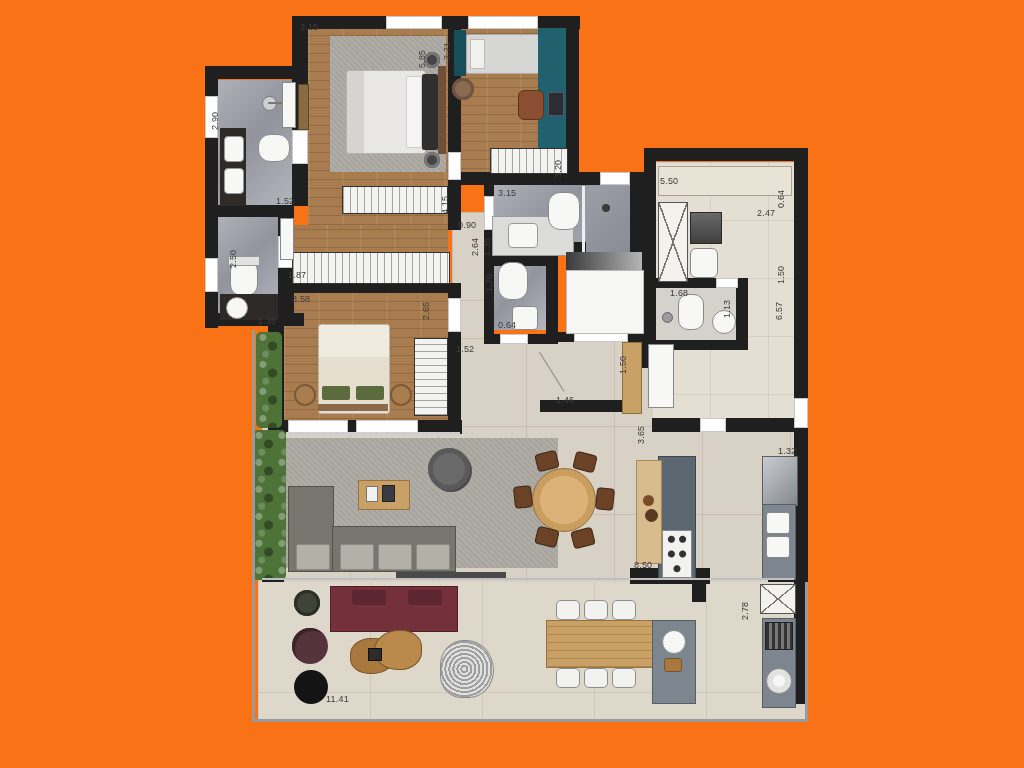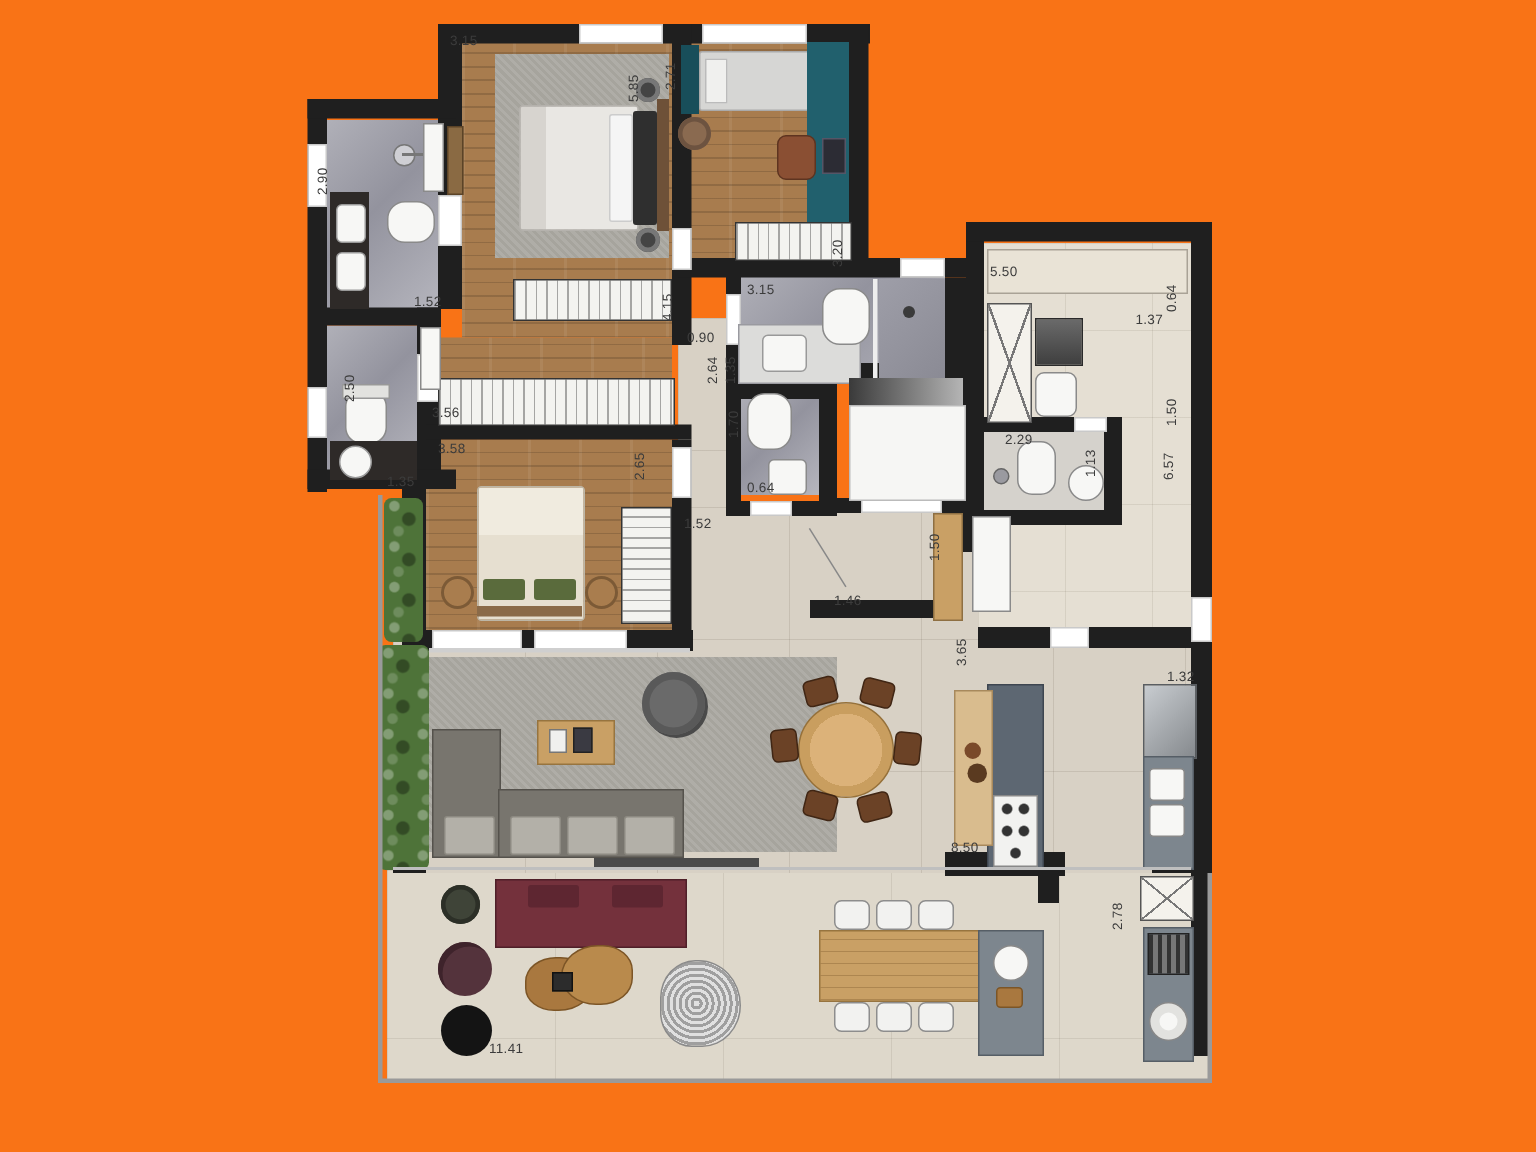--- a/index.html
+++ b/index.html
@@ -246,29 +246,29 @@
   <div class="a plant" style="left:252px;top:430px;width:34px;height:150px"></div>
   <div class="a rail" style="left:252px;top:330px;width:3px;height:392px"></div>
   <div class="a rail" style="left:252px;top:719px;width:556px;height:3px"></div>
   <div class="a rail" style="left:805px;top:582px;width:3px;height:140px"></div>
   <div class="a" style="left:262px;top:578px;width:532px;height:2px;background:#bfbfbf"></div>
 
   <div class="a" id="dims" style="left:0;top:0;width:1024px;height:768px">
       <div class="dim" style="left: 300px; top: 22px;">3.15</div>
       <div class="dim" style="left: 276px; top: 196px;">1.52</div>
       <div class="dim" style="left: 258px; top: 316px;">1.35</div>
-      <div class="dim" style="left: 288px; top: 270px;">3.56</div>
+      <div class="dim" style="left: 288px; top: 270px;">1.87</div>
       <div class="dim" style="left: 292px; top: 294px;">3.58</div>
       <div class="dim" style="left: 456px; top: 344px;">1.52</div>
       <div class="dim" style="left: 458px; top: 220px;">0.90</div>
       <div class="dim" style="left: 498px; top: 188px;">3.15</div>
       <div class="dim" style="left: 498px; top: 320px;">0.64</div>
       <div class="dim" style="left: 660px; top: 176px;">5.50</div>
-      <div class="dim" style="left: 757px; top: 208px;">1.37</div>
-      <div class="dim" style="left: 670px; top: 288px;">2.29</div>
+      <div class="dim" style="left: 757px; top: 208px;">2.47</div>
+      <div class="dim" style="left: 670px; top: 288px;">1.68</div>
       <div class="dim" style="left: 556px; top: 395px;">1.46</div>
       <div class="dim" style="left: 778px; top: 446px;">1.32</div>
       <div class="dim" style="left: 634px; top: 560px;">8.50</div>
       <div class="dim" style="left: 326px; top: 694px;">11.41</div>
       <div class="dim v" style="left: 427px; top: 58px;">5.85</div>
       <div class="dim v" style="left: 452px; top: 50px;">2.71</div>
       <div class="dim v" style="left: 220px; top: 120px;">2.90</div>
       <div class="dim v" style="left: 238px; top: 258px;">2.50</div>
       <div class="dim v" style="left: 431px; top: 310px;">2.65</div>
       <div class="dim v" style="left: 450px; top: 204px;">4.15</div>

